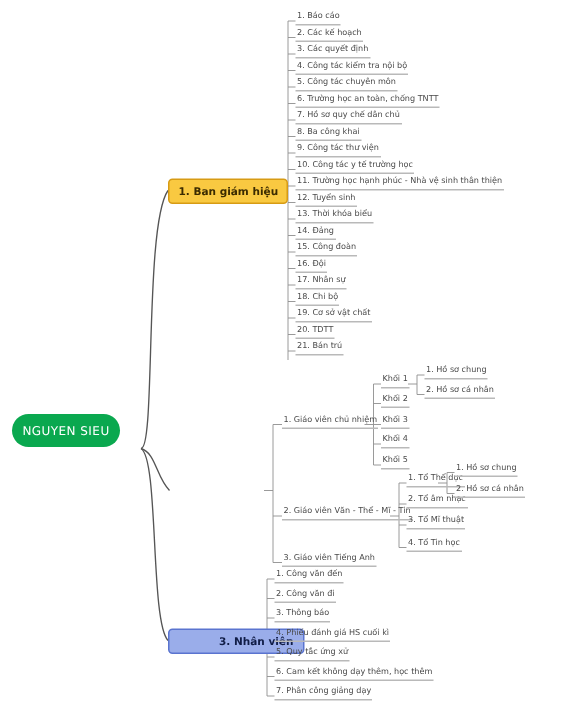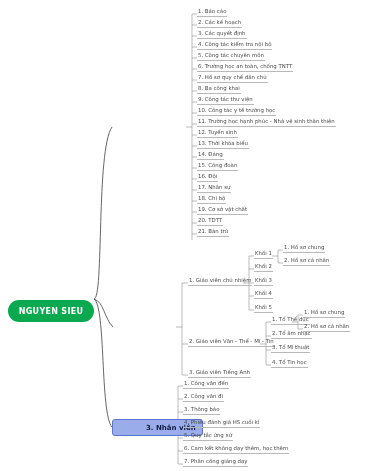--- a/index.html
+++ b/index.html
@@ -21,28 +21,28 @@
     top: 0;
     width: 375px;
     height: 471px;
     pointer-events: none;
   }
 
   
   .root-node {
     position: absolute;
     left: 8px;
-    top: 300px;
-    width: 86px;
+    top: 276px;
+    width: 72px;
     height: 22px;
     background: #0aa84f;
     border-radius: 11px;
     color: #ffffff;
     font-size: 8px;
-    font-weight: bold;
+    font-weight: normal;
     letter-spacing: 0.3px;
     display: flex;
     align-items: center;
     justify-content: center;
     box-sizing: border-box;
     white-space: nowrap;
   }
 
   
   .branch-node {
@@ -167,20 +167,23 @@
       <path d="M178,438 L183,438"></path>
         <path d="M178,451 L183,451"></path>
       <path d="M178,464 L183,464"></path>
     </g>
   </svg>
 
   <div class="root-node">
     <span>NGUYEN SIEU</span>
   </div>
 
+  <div class="branch-node branch-admin" style="left:112px; top:119px;">
+    <span>1. Ban giám hiệu</span>
+  </div>
 
   <div class="leaf" style="left:197px; top:8px;">1. Báo cáo</div>
   <div class="leaf" style="left:197px; top:19px;">2. Các kế hoạch</div>
   <div class="leaf" style="left:197px; top:30px;">3. Các quyết định</div>
   <div class="leaf" style="left:197px; top:41px;">4. Công tác kiểm tra nội bộ</div>
   <div class="leaf" style="left:197px; top:52px;">5. Công tác chuyên môn</div>
   <div class="leaf" style="left:197px; top:63px;">6. Trường học an toàn, chống TNTT</div>
   <div class="leaf" style="left:197px; top:74px;">7. Hồ sơ quy chế dân chủ</div>
   <div class="leaf" style="left:197px; top:85px;">8. Ba công khai</div>
   <div class="leaf" style="left:197px; top:96px;">9. Công tác thư viện</div>

